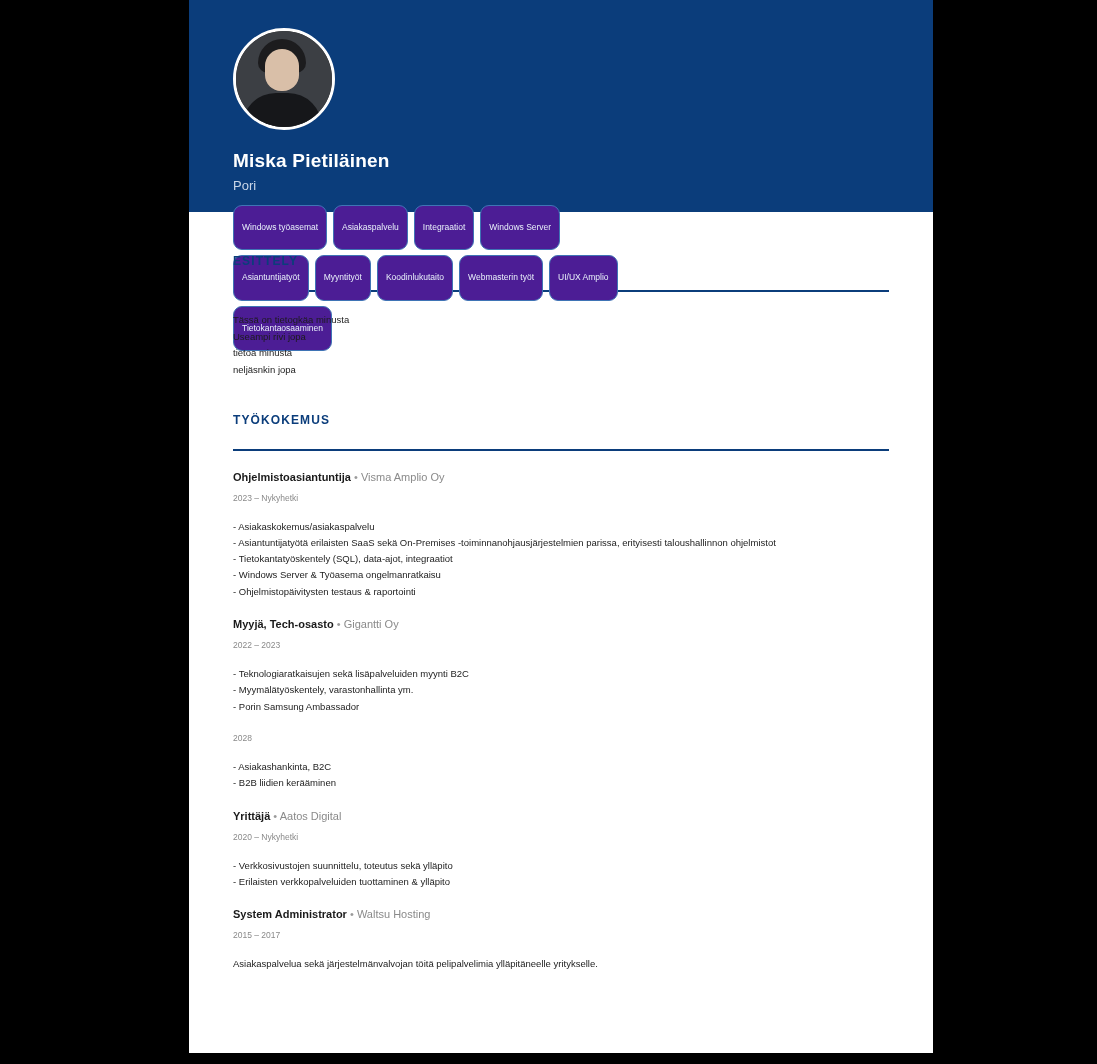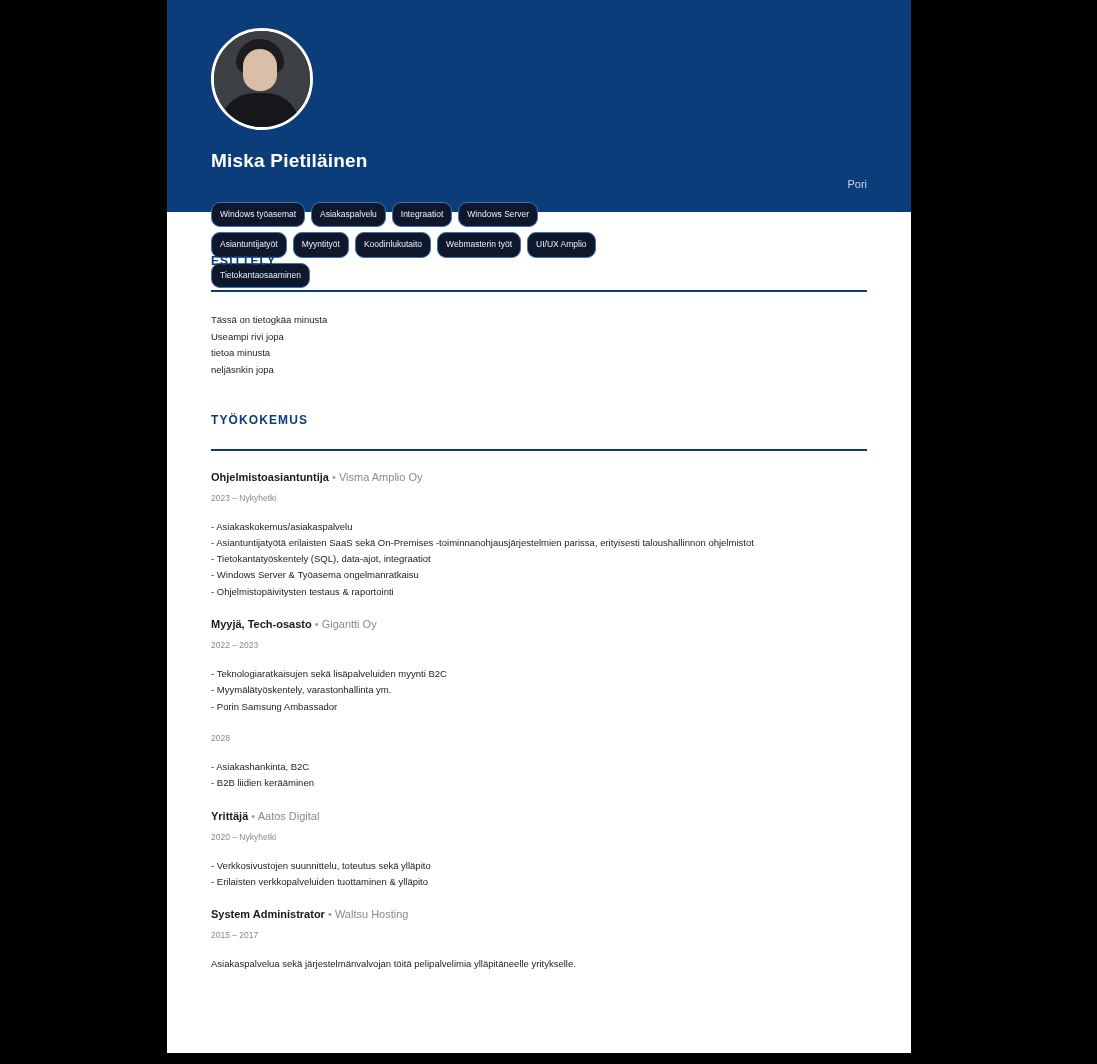--- a/index.html
+++ b/index.html
@@ -5,21 +5,21 @@
   html, body {
     margin: 0;
     padding: 0;
     background: #000000;
     width: 1097px;
     height: 1064px;
     font-family: "Liberation Sans", sans-serif;
   }
   .page {
     position: absolute;
-    left: 167px;
+    left: 189px;
     top: 0;
     width: 744px;
     height: 1053px;
     background: #ffffff;
     overflow: hidden;
   }
   
   .header {
     background: #0b3d7b;
     padding: 28px 44px 22px 44px;
@@ -63,37 +63,36 @@
   }
   .name {
     color: #ffffff;
     font-size: 19px;
     font-weight: bold;
     margin-top: 20px;
     letter-spacing: 0.2px;
   }
   .location {
     color: #c9d6e8;
-    font-size: 11px;
+    font-size: 13px;
     margin-top: 6px;
-    text-align: right;
   }
   .tags {
     margin-top: 12px;
     display: flex;
     flex-wrap: wrap;
     gap: 5px 6px;
     max-width: 400px;
   }
   .tag {
-    background: #0f172a;
+    background: #4c1d95;
     border: 1px solid #3f74b5;
     color: #e8f0fa;
     font-size: 8.5px;
-    padding: 7px 8px;
+    padding: 17px 8px;
     border-radius: 9px;
     white-space: nowrap;
     line-height: 1.1;
   }
   
   .body {
     padding: 42px 44px 30px 44px;
   }
   .section-title {
     color: #0b3d7b;

